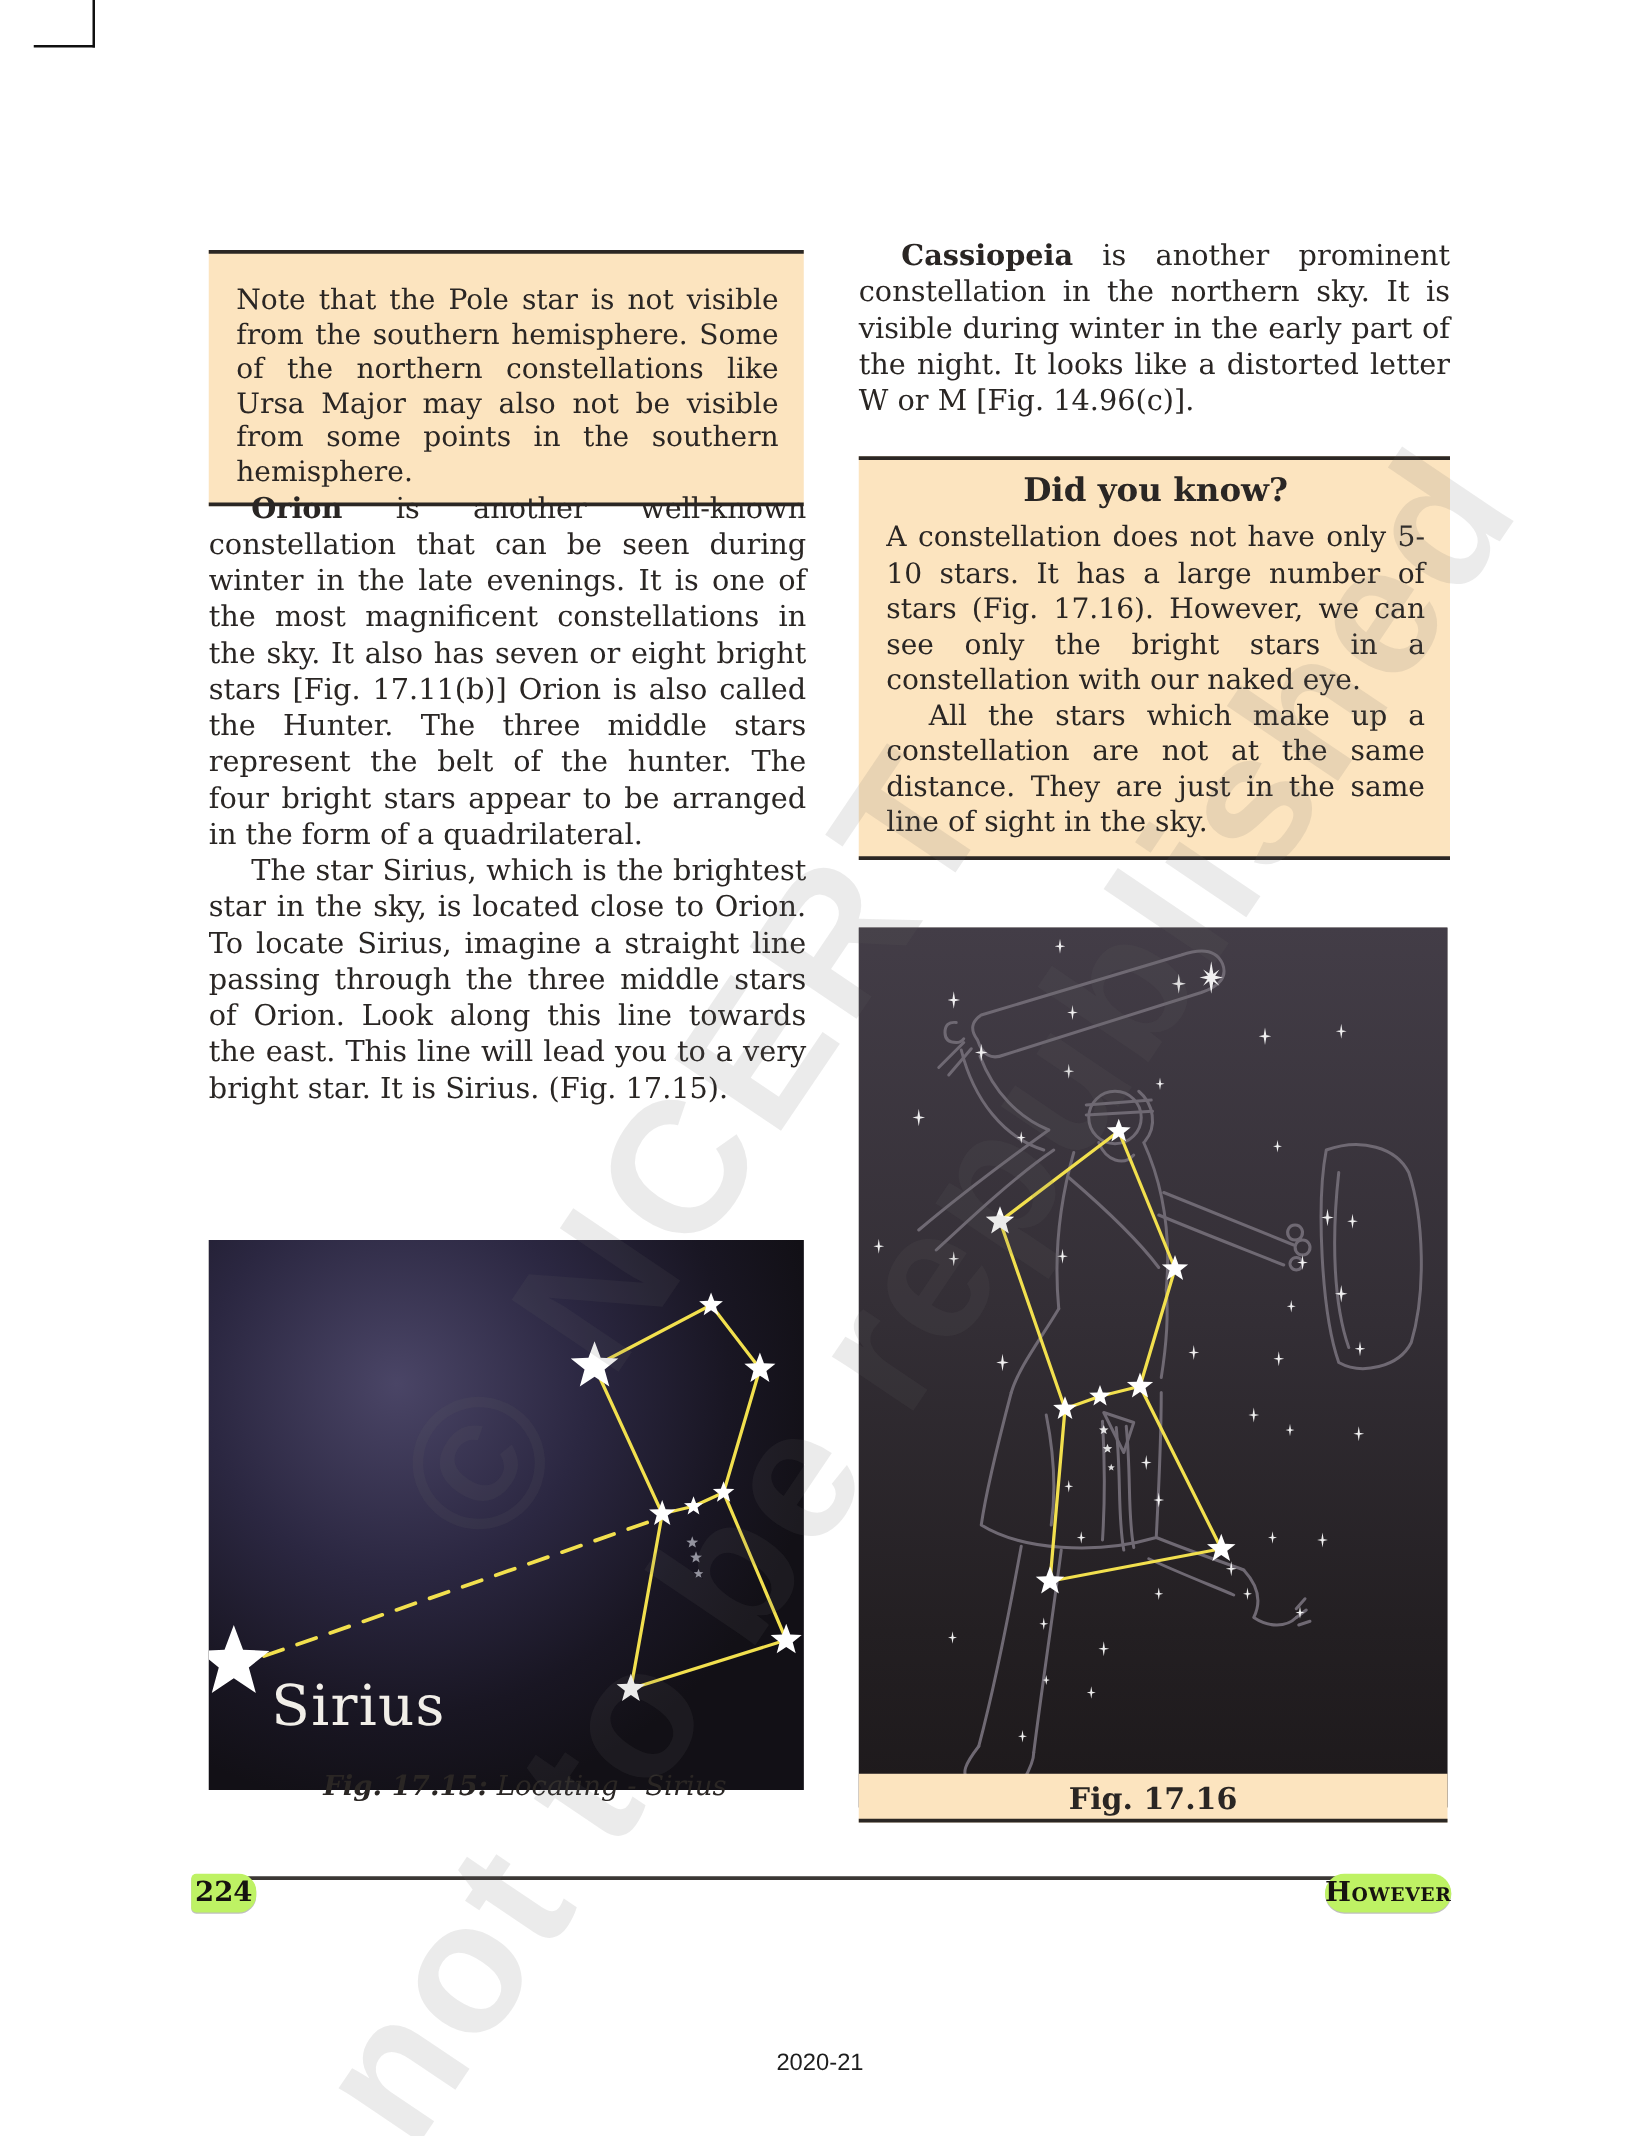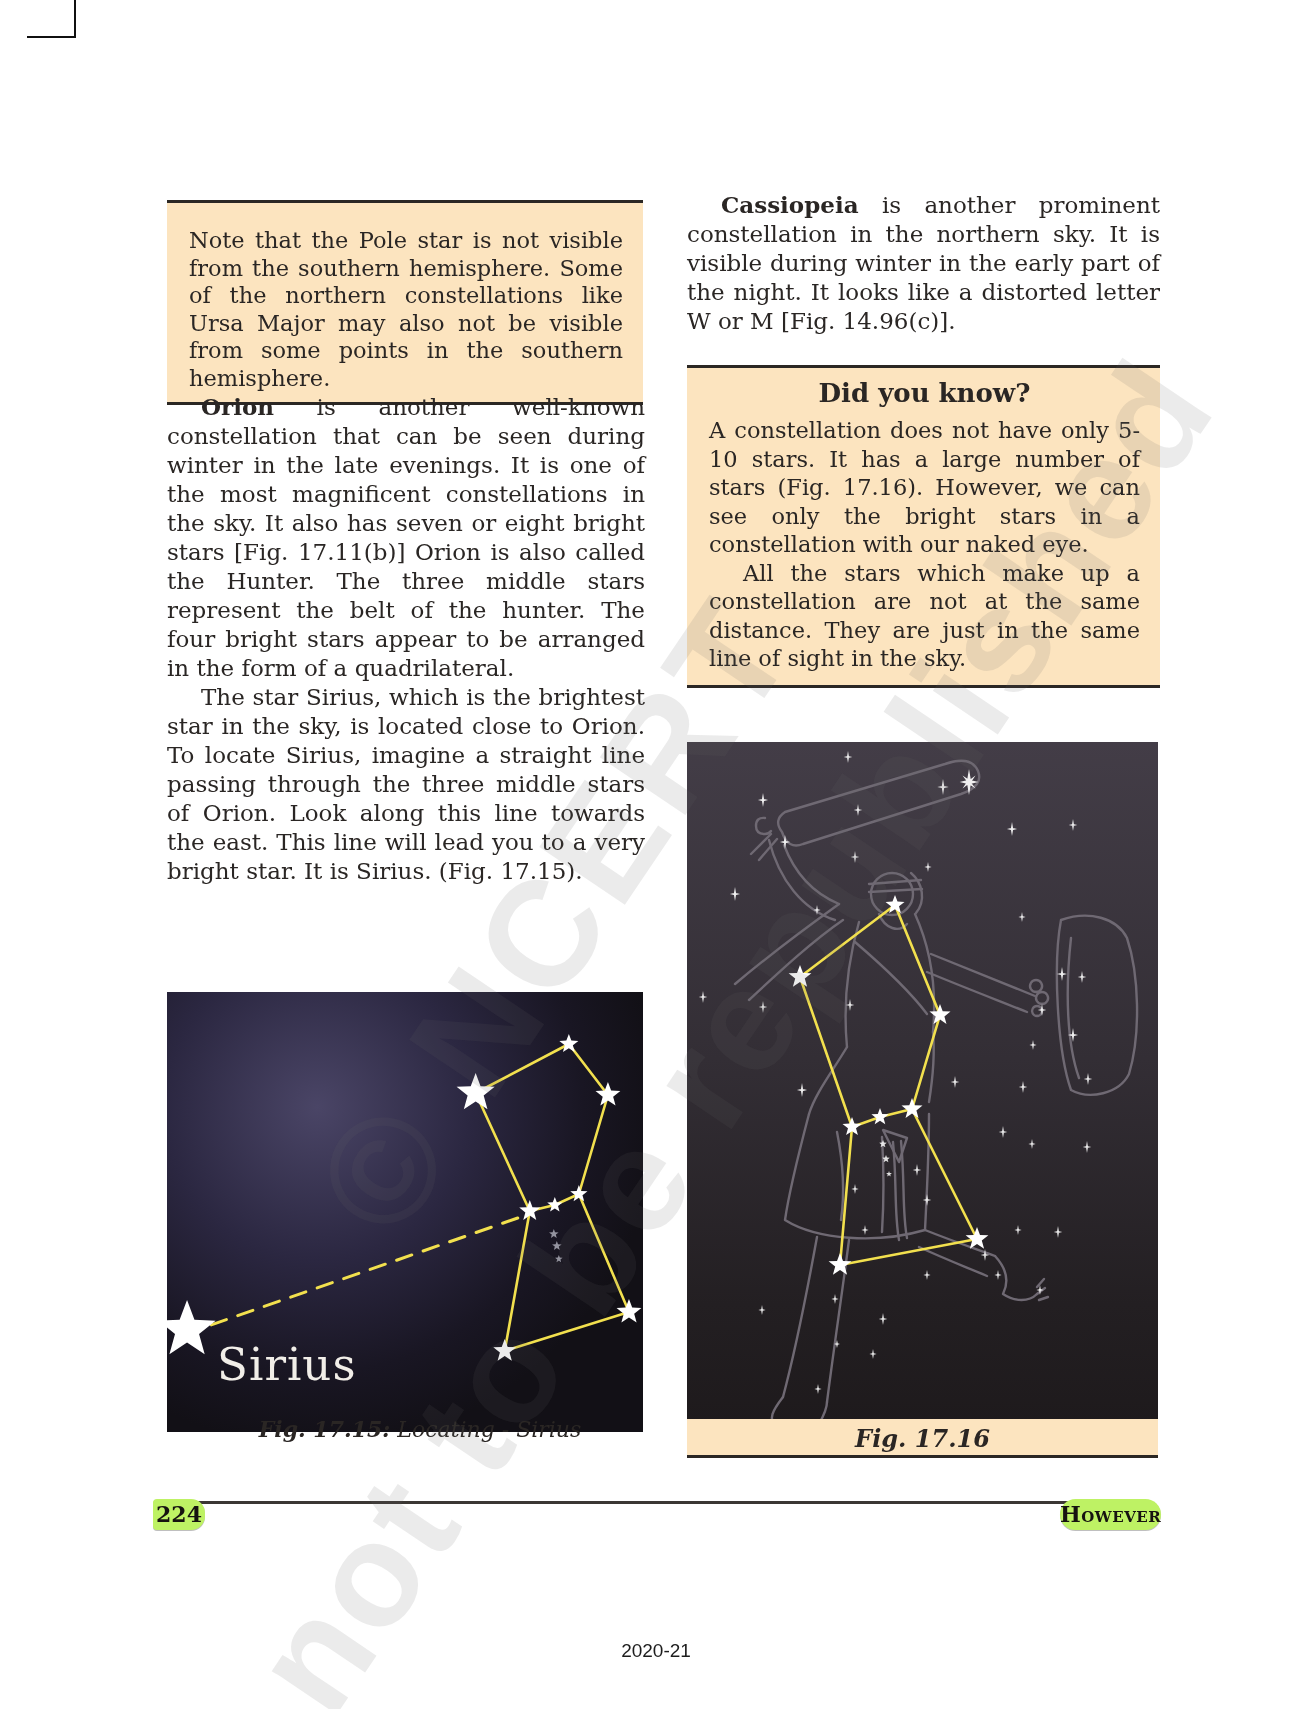--- a/index.html
+++ b/index.html
@@ -37,21 +37,21 @@
   .figure{overflow:hidden;margin-top:27px;}
   .figure svg{display:block;width:100%;height:100%;}
   .fig15{left:167px;top:965px;width:476px;height:440px;background:#15121a;}
   .fig16{left:687px;top:715px;width:471px;height:704px;background:#2a2529;}
   .fig15-caption{left:167px;top:1416px;width:476px;text-align:center;font-size:22px;}
   .cap-bold{font-weight:bold;font-style:italic;margin-left:30px;}
   .cap-italic{font-style:italic;}
   .fig16-caption{
     left:687px;top:1419px;width:471px;height:39px;background:#fce4bf;
     border-bottom:3px solid #2b2724;box-sizing:border-box;
-    text-align:center;font-weight:bold;font-style:italic;font-size:24px;line-height:39px;
+    text-align:center;font-weight:bold;font-size:24px;line-height:39px;
   }
   
   .footer-rule{left:178px;top:1501px;width:927px;height:3px;background:#3b3734;}
   .badge{
     top:1499px;height:31px;line-height:31px;background:#bef264;
     font-weight:bold;color:#161310;box-shadow:0 1px 0 rgba(0,0,0,0.25);
   }
   .badge-page{left:153px;width:52px;border-radius:4px 14px 14px 4px;text-align:center;font-size:22px;}
   .badge-science{left:1060px;width:101px;border-radius:16px;text-align:center;font-size:22px;font-variant:small-caps;letter-spacing:0.5px;}
   .year{left:0;top:1640px;width:100%;text-align:center;font-family:"Liberation Sans",sans-serif;font-size:19px;color:#1d1d1d;}

